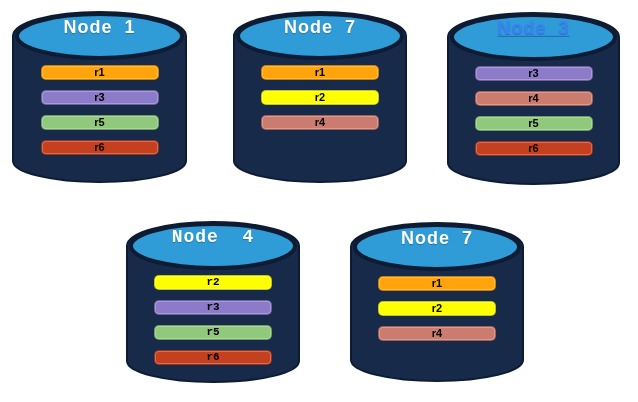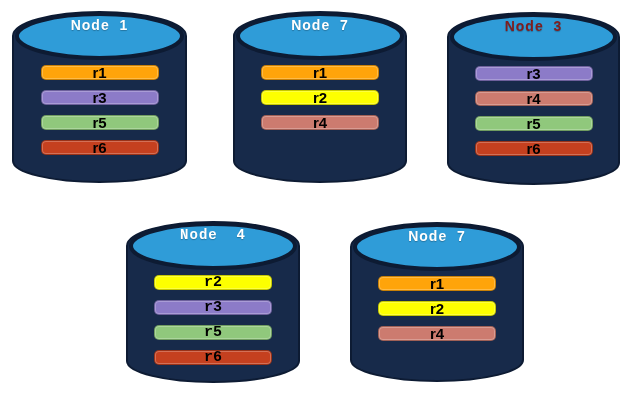--- a/index.html
+++ b/index.html
@@ -23,21 +23,21 @@
     left: 0;
     top: 0;
   }
   .node-title {
     position: absolute;
     left: 0;
     top: 9px;
     width: 100%;
     text-align: center;
     color: #ffffff;
-    font-size: 14px;
+    font-size: 18px;
     font-weight: bold;
     letter-spacing: 1px;
     white-space: pre;
     text-shadow: 0 1px 1px rgba(0,0,0,0.25);
   }
   .bars {
     position: absolute;
     left: 50%;
     top: 57px;
     transform: translateX(-50%);
@@ -46,21 +46,21 @@
     flex-direction: column;
     gap: 10px;
   }
   .bar {
     box-sizing: border-box;
     height: 15px;
     border-radius: 5px;
     border: 1px solid rgba(0,0,0,0.22);
     box-shadow: inset 0 0 0 1px rgba(255,255,255,0.25);
     text-align: center;
-    font-size: 15px;
+    font-size: 11px;
     font-weight: bold;
     line-height: 13px;
     color: #000000;
   }
 </style>
 </head>
 <body>
 
 <div class="canvas">
     <div class="node" style="left: 11px; top: 8px; width: 177px; height: 176px;">
@@ -86,21 +86,21 @@
         <div class="bar" style="background: rgb(255, 164, 10); color: rgb(0, 0, 0);">r1</div>
         <div class="bar" style="background: rgb(253, 255, 0); color: rgb(0, 0, 0);">r2</div>
         <div class="bar" style="background: rgb(204, 123, 111); color: rgb(0, 0, 0);">r4</div>
       </div>
     </div>
     <div class="node" style="left: 446px; top: 9px; width: 175px; height: 177px;">
       <svg width="175" height="177" viewBox="0 0 175 177">
         <path d="M 2 28 L 2 154 A 85.5 21 0 0 0 173 154 L 173 28 A 85.5 24 0 0 0 2 28 Z" fill="#172A4A" stroke="#0D1B33" stroke-width="2"></path>
         <ellipse cx="87.5" cy="28" rx="81.5" ry="22" fill="#2F9CD8" stroke="#0D1B33" stroke-width="4"></ellipse>
       </svg>
-      <div class="node-title" style="color: #7f1d1d;">Node  3</div>
+      <div class="node-title" style="color: #3b82f6; text-decoration: underline;">Node  3</div>
       <div class="bars">
         <div class="bar" style="background: rgb(140, 123, 200); color: rgb(0, 0, 0);">r3</div>
         <div class="bar" style="background: rgb(204, 123, 111); color: rgb(0, 0, 0);">r4</div>
         <div class="bar" style="background: rgb(144, 200, 124); color: rgb(0, 0, 0);">r5</div>
         <div class="bar" style="background: rgb(197, 64, 31); color: rgb(0, 0, 0);">r6</div>
       </div>
     </div>
     <div class="node" style="left: 125px; top: 218px; width: 176px; height: 166px; font-family: Liberation Mono, monospace;">
       <svg width="176" height="166" viewBox="0 0 176 166">
         <path d="M 2 28 L 2 143 A 86 21 0 0 0 174 143 L 174 28 A 86 24 0 0 0 2 28 Z" fill="#172A4A" stroke="#0D1B33" stroke-width="2"></path>

